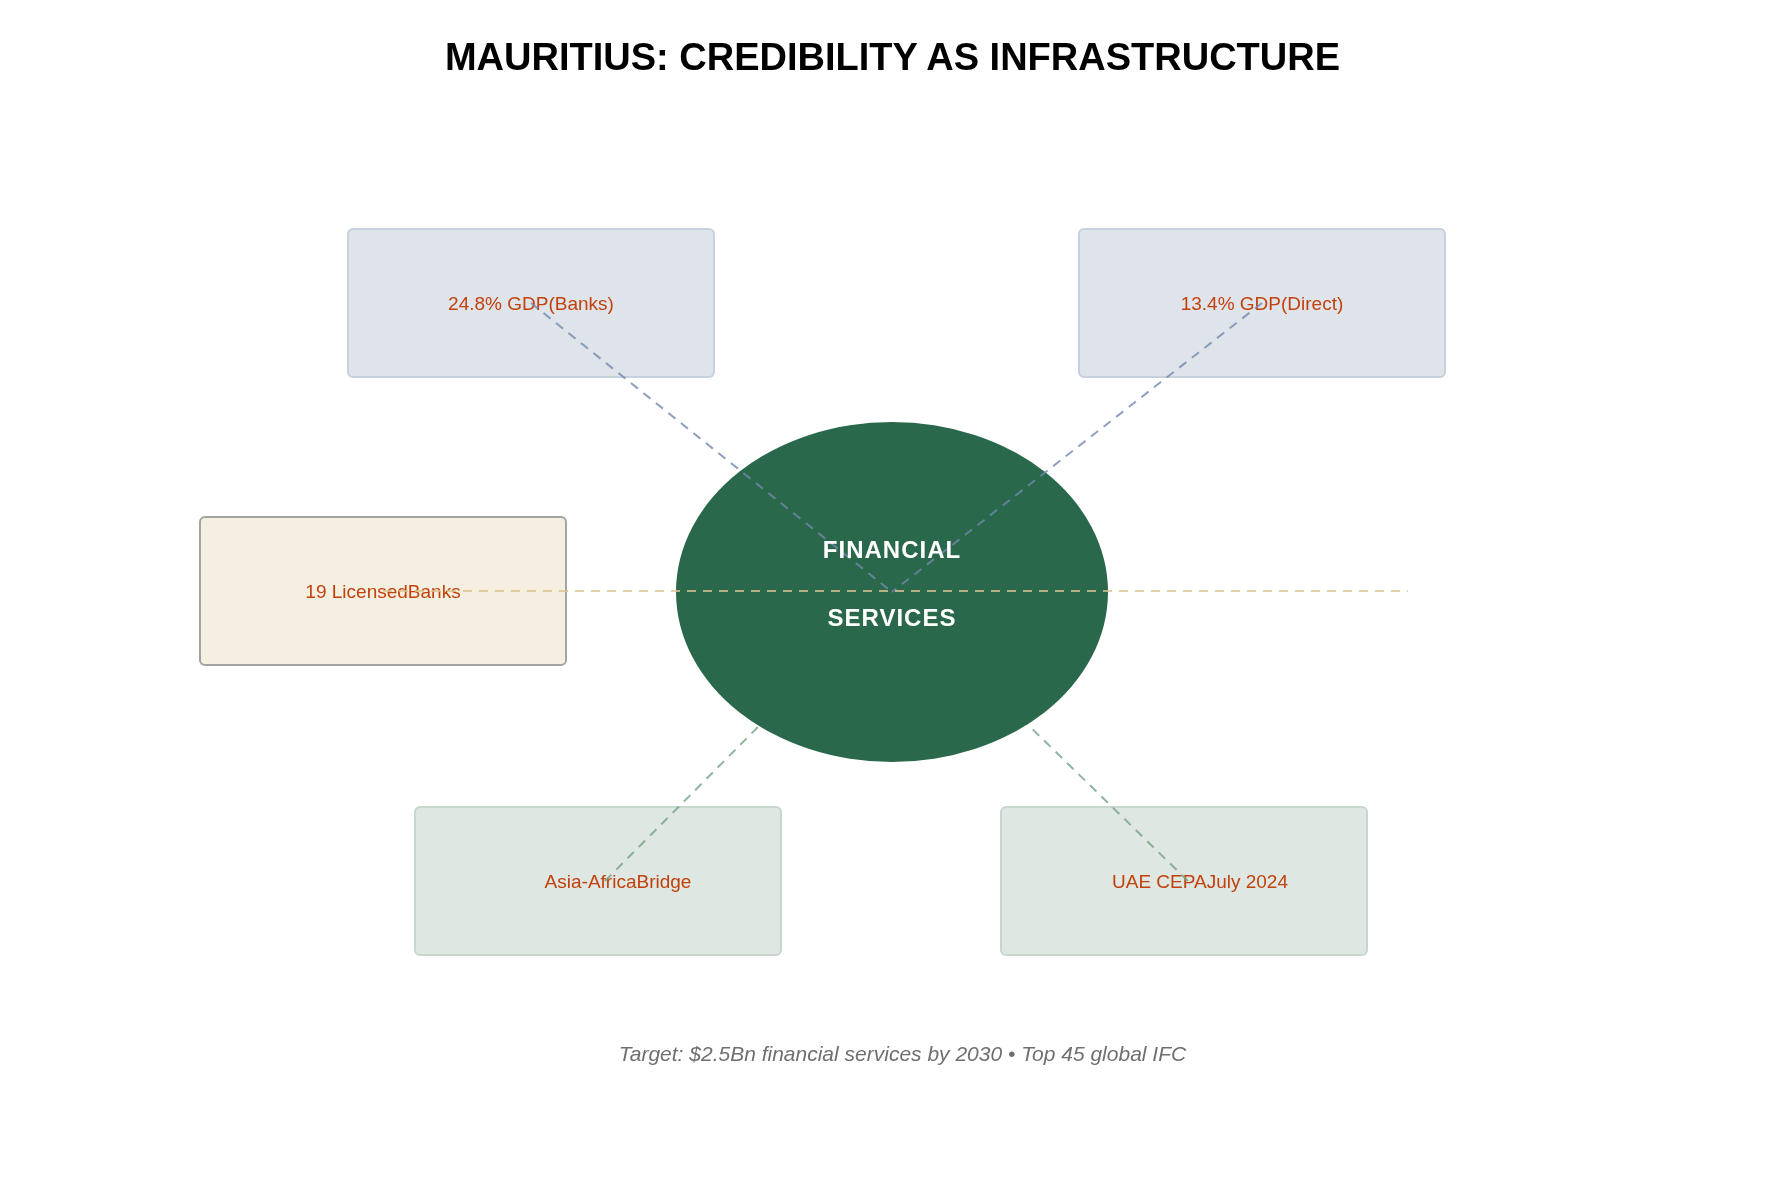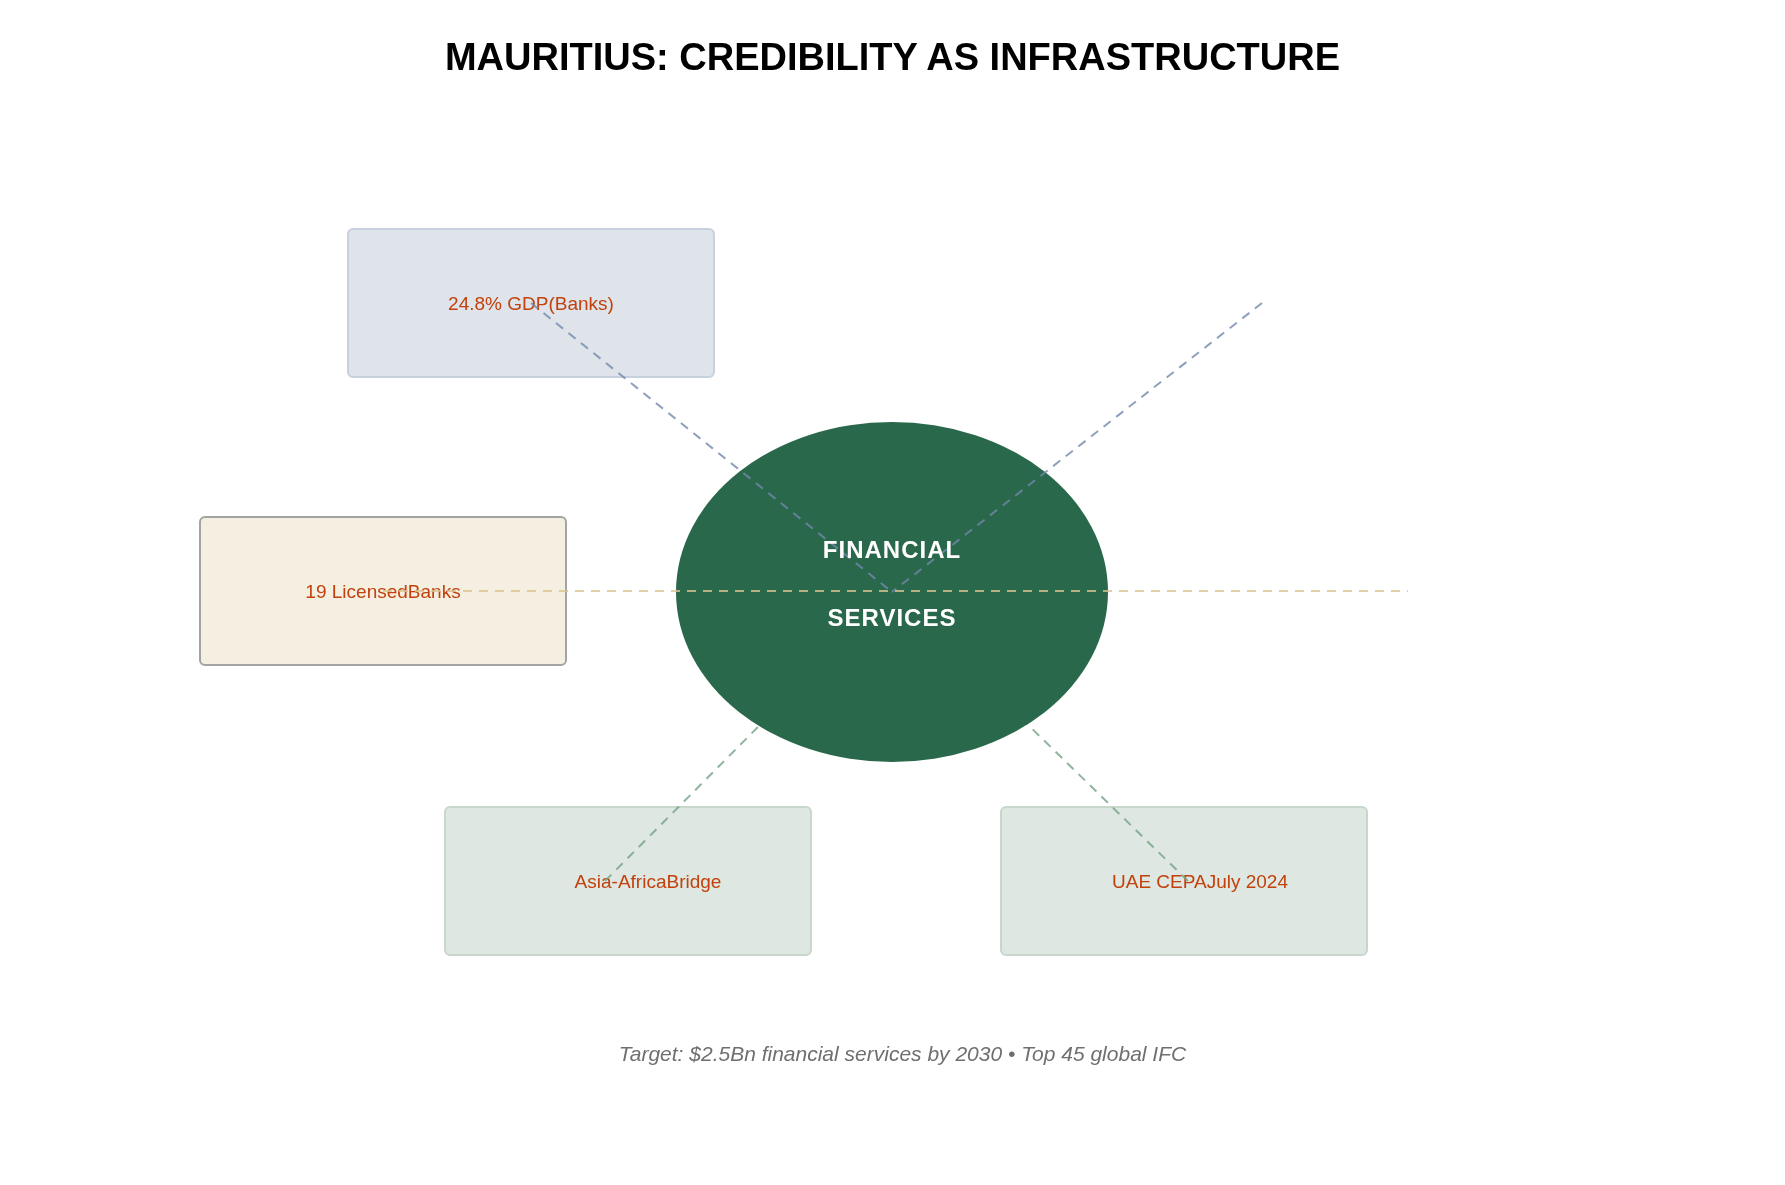--- a/index.html
+++ b/index.html
@@ -37,21 +37,21 @@
     color: #c2410c;
     text-align: center;
   }
   .node.blue  { background: #dfe4eb; border: 2px solid #c7d1dd; }
   .node.cream { background: #f5efe1; border: 2px solid #a3a3a3; }
   .node.green { background: #dee7e1; border: 2px solid #c8d7cc; }
   .node-top-left     { left: 347px;  top: 228px; }
   .node-top-right    { left: 1078px; top: 228px; }
   .node-mid-left     { left: 199px;  top: 516px; }
   .node-mid-right    { left: 1224px; top: 516px; }
-  .node-bottom-left  { left: 444px;  top: 806px; padding-left: 40px; }
+  .node-bottom-left  { left: 414px;  top: 806px; padding-left: 40px; }
   .node-bottom-right { left: 1000px; top: 806px; padding-left: 32px; }
   #overlay {
     position: absolute;
     left: 0; top: 0;
     width: 1785px;
     height: 1185px;
     pointer-events: none;
   }
   .connector { fill: none; stroke-width: 2; stroke-dasharray: 9 7; stroke-opacity: 0.8; }
   .connector.blue { stroke: #7288ad; }
@@ -82,20 +82,24 @@
 
 <div id="canvas">
 
   <h1 class="title">MAURITIUS: CREDIBILITY AS INFRASTRUCTURE</h1>
 
   <div class="node blue node-top-left">
     <span>24.8% GDP</span>
     <span>(Banks)</span>
   </div>
 
+  <div class="node blue node-top-right">
+    <span>13.4% GDP</span>
+    <span>(Direct)</span>
+  </div>
 
   <div class="node cream node-mid-left">
     <span>19 Licensed</span>
     <span>Banks</span>
   </div>
 
 
   <div class="node green node-bottom-left">
     <span>Asia-Africa</span>
     <span>Bridge</span>

